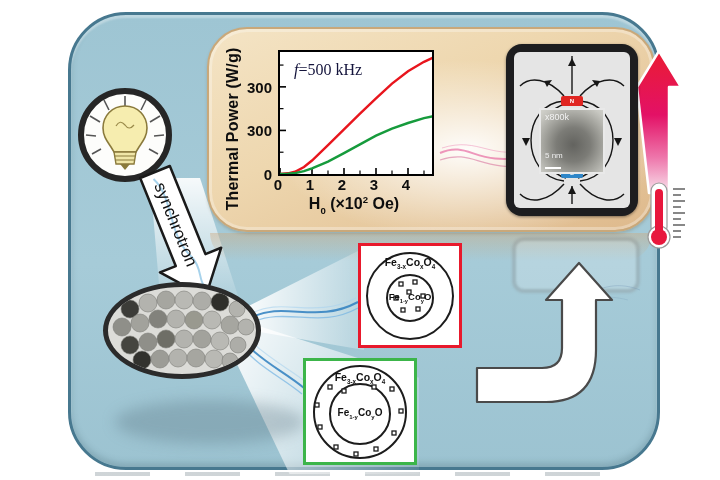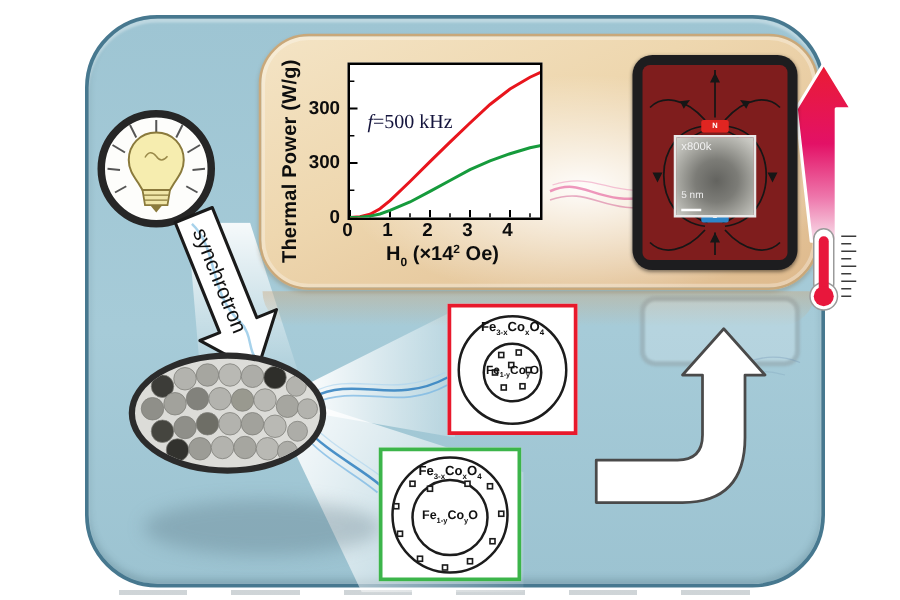--- a/index.html
+++ b/index.html
@@ -54,35 +54,35 @@
     border:2px solid #000;box-sizing:content-box;}
   .plot svg{position:absolute;left:0;top:0;}
   .y-ticks{position:absolute;left:20px;top:18px;width:42px;height:122px;}
   .y-ticks .ytick{position:absolute;right:4px;transform:translateY(-50%);
     font-weight:bold;font-size:15px;}
   .x-ticks{position:absolute;left:64px;top:142px;width:154px;height:16px;}
   .x-ticks .xtick{position:absolute;transform:translateX(-50%);font-weight:bold;font-size:15px;}
   .chart-xlabel{position:absolute;left:40px;top:160px;width:200px;text-align:center;
     font-weight:bold;font-size:16px;}
   .chart-annotation{position:absolute;left:80px;top:27px;font-family:"Liberation Serif",serif;
-    font-size:16px;color:#14143c;margin-top:28px;}
+    font-size:16px;color:#14143c;}
   sub{font-size:.6em;}
   sup{font-size:.6em;}
   .it{font-style:italic;}
 
   
   .thermo{position:absolute;left:420px;top:18px;width:64px;height:205px;}
 
   
   .wisps{position:absolute;left:430px;top:128px;width:115px;height:62px;pointer-events:none;}
 
   
   .phone{position:absolute;left:506px;top:44px;width:132px;height:172px;background:#1d1d1f;
     border-radius:16px;box-shadow:0 1px 3px rgba(0,0,0,.45);}
-  .screen{position:absolute;left:8px;top:8px;width:116px;height:156px;background:#7f1d1d;
+  .screen{position:absolute;left:8px;top:8px;width:116px;height:156px;background:#e5e5e5;
     border-radius:6px;overflow:hidden;}
   .pole{position:absolute;left:50%;transform:translateX(-50%);width:22px;height:10px;
     border-radius:2px;color:#fff;font-size:6px;font-weight:bold;text-align:center;line-height:10px;}
   .pole-n{top:44px;background:#e02521;}
   .pole-s{top:116px;background:#2e86c8;}
   .tem{position:absolute;left:25px;top:56px;width:66px;height:66px;border:2px solid #e9e9e9;
     box-sizing:border-box;
     background:radial-gradient(circle at 52% 56%,#63635f 0%,#7c7c77 36%,#a3a39d 62%,#c6c6c0 86%,#d2d2cc 100%);}
   .tem-mag{position:absolute;left:4px;top:2px;color:#f2f2f2;font-size:9px;}
   .tem-scale-label{position:absolute;left:4px;bottom:12px;color:#eee;font-size:8px;}
@@ -163,21 +163,21 @@
           <div class="ytick" data-interactable="false" style="top: 78.4286px;">300</div>
           <div class="ytick" data-interactable="false" style="top: 34.8571px;">300</div>
         </div>
       <div class="x-ticks" id="x-ticks" data-interactable="false">
           <div class="xtick" data-interactable="false" style="left: 0px;">0</div>
           <div class="xtick" data-interactable="false" style="left: 32px;">1</div>
           <div class="xtick" data-interactable="false" style="left: 64px;">2</div>
           <div class="xtick" data-interactable="false" style="left: 96px;">3</div>
           <div class="xtick" data-interactable="false" style="left: 128px;">4</div>
         </div>
-      <div class="chart-xlabel" data-interactable="false"><span>H</span><sub>0</sub><span> (×14</span><sup>2</sup><span> Oe)</span></div>
+      <div class="chart-xlabel" data-interactable="false"><span>H</span><sub>0</sub><span> (×10</span><sup>2</sup><span> Oe)</span></div>
       <div class="chart-annotation" data-interactable="false"><span class="it">f</span><span>=500 kHz</span></div>
     </div>
 
     <svg class="thermo" viewBox="0 0 64 205" data-interactable="false">
       <defs>
         <linearGradient id="gArrow" x1="0" y1="0" x2="0" y2="1">
           <stop offset="0" stop-color="#ea1c33"></stop>
           <stop offset="0.45" stop-color="#e31166"></stop>
           <stop offset="0.75" stop-color="#ee76ab"></stop>
           <stop offset="1" stop-color="#f8e2ec"></stop>

